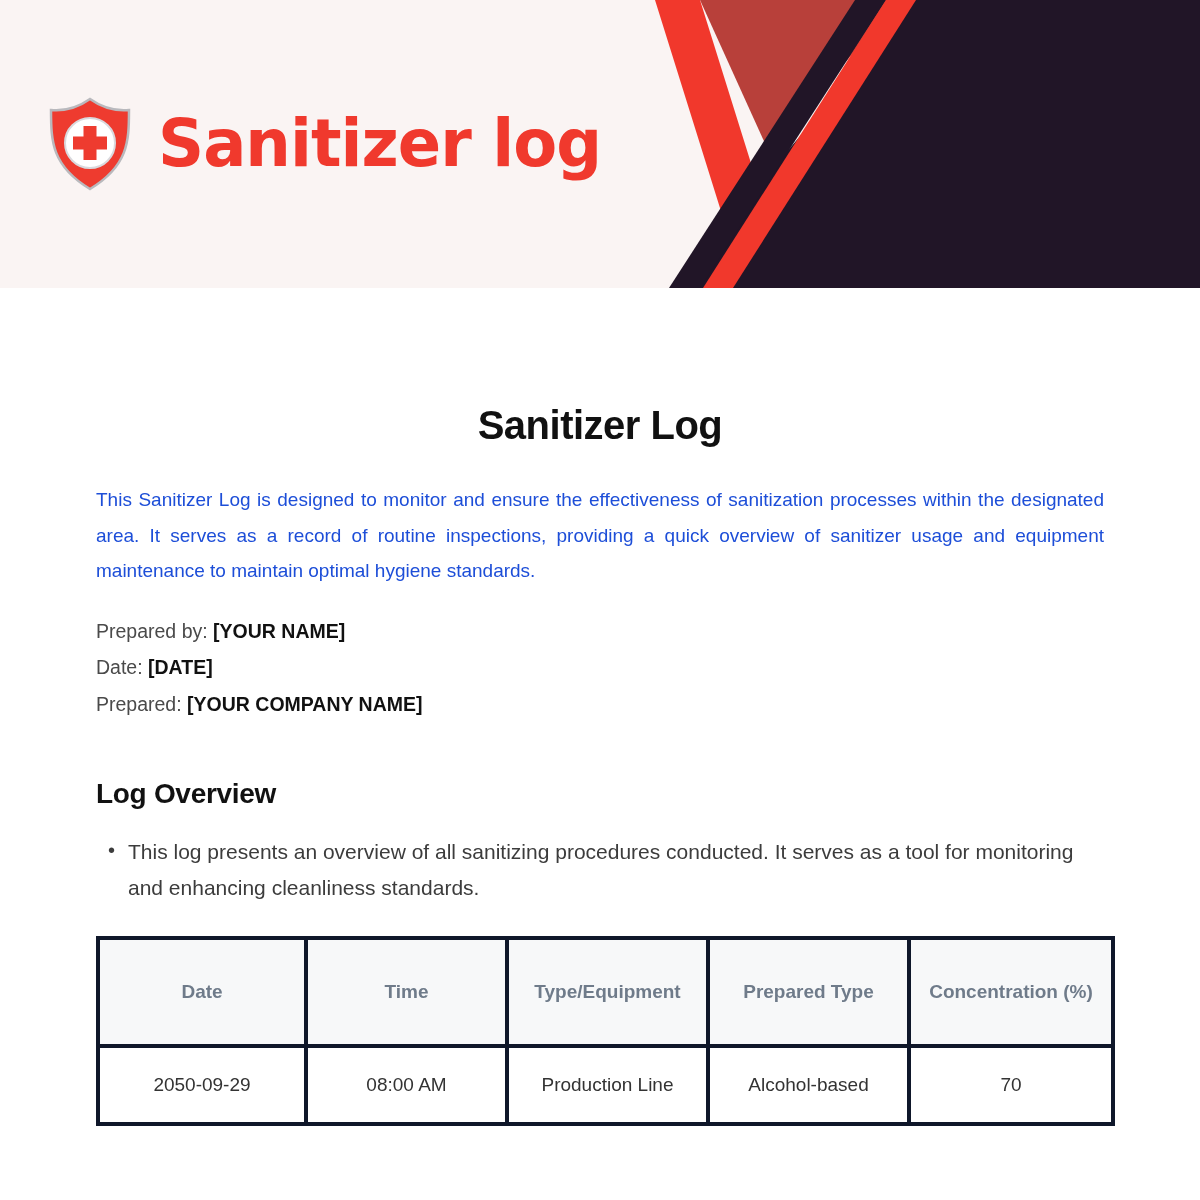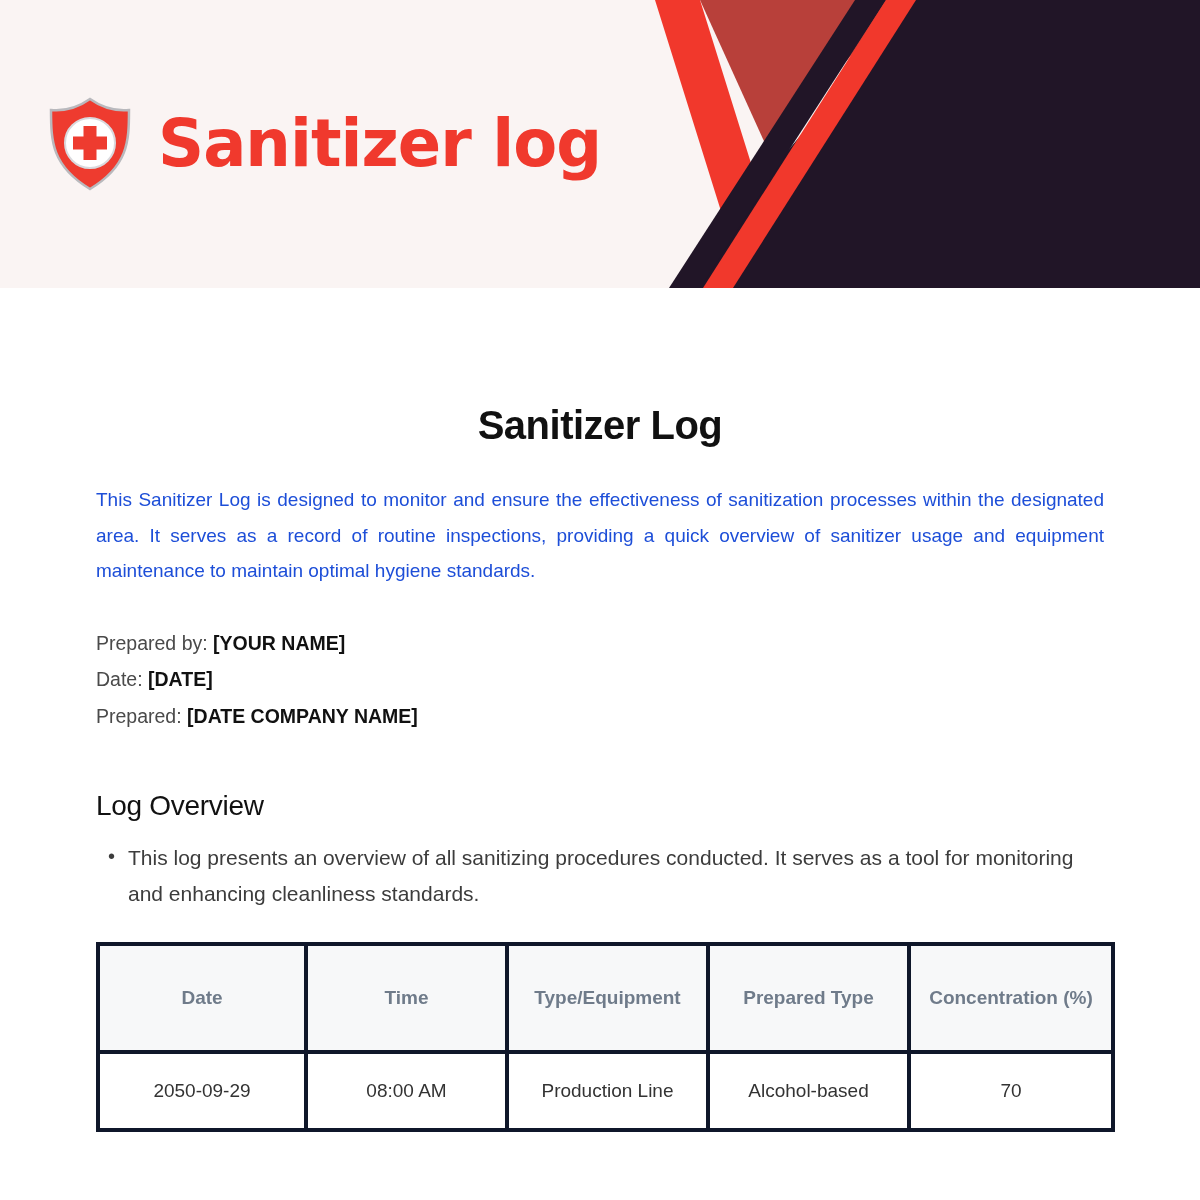--- a/index.html
+++ b/index.html
@@ -76,41 +76,41 @@
 
   .intro {
     font-size: 19px;
     line-height: 1.88;
     color: #1d4ed8;
     text-align: justify;
     text-justify: inter-word;
   }
 
   .meta-block {
-    margin-top: 36px;
+    margin-top: 24px;
   }
 
   .meta-line {
     font-size: 19.5px;
     line-height: 1.86;
     color: #4a4a4a;
   }
 
   .meta-line .meta-value {
     font-weight: 700;
     color: #111111;
   }
 
   .section-heading {
     font-size: 28px;
-    font-weight: 400;
+    font-weight: 700;
     color: #111111;
     letter-spacing: -0.3px;
     margin-top: 56px;
-    margin-bottom: 18px;
+    margin-bottom: 24px;
   }
 
   .bullets {
     list-style: none;
     padding: 0;
     margin: 0 0 0 6px;
   }
 
   .bullets li {
     position: relative;
@@ -210,21 +210,21 @@
     <div class="meta-line">
       <span>Prepared by:</span>
       <span class="meta-value">[YOUR NAME]</span>
     </div>
     <div class="meta-line">
       <span>Date:</span>
       <span class="meta-value">[DATE]</span>
     </div>
     <div class="meta-line">
       <span>Prepared:</span>
-      <span class="meta-value">[DATE COMPANY NAME]</span>
+      <span class="meta-value">[YOUR COMPANY NAME]</span>
     </div>
   </div>
 
   <h2 class="section-heading">Log Overview</h2>
 
   <ul class="bullets">
     <li>This log presents an overview of all sanitizing procedures conducted. It serves as a tool for monitoring and enhancing cleanliness standards.</li>
   </ul>
 
   <table class="log-table">

